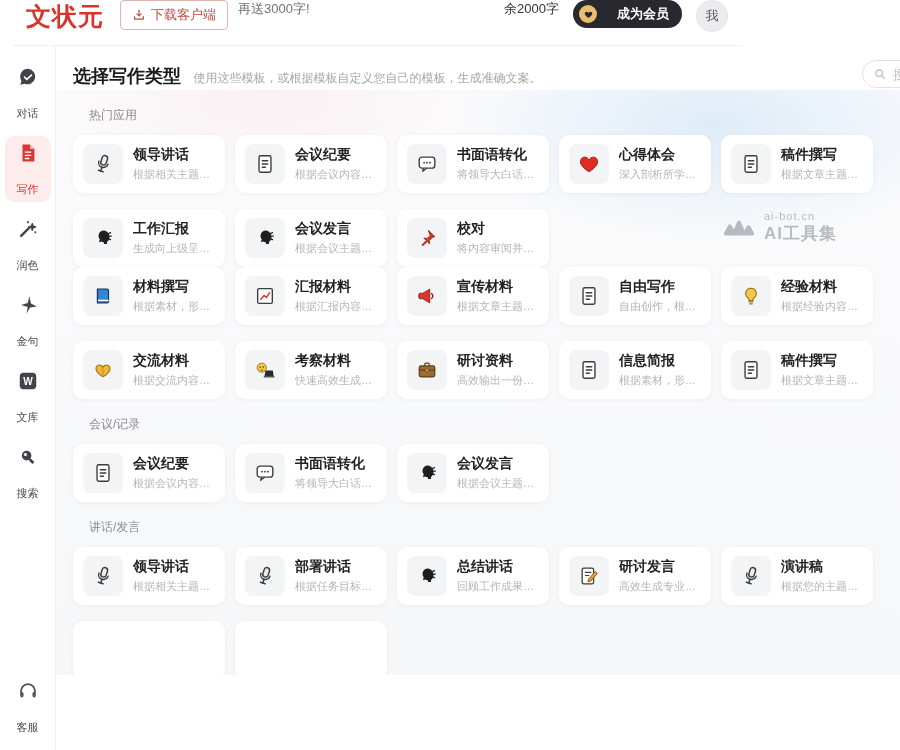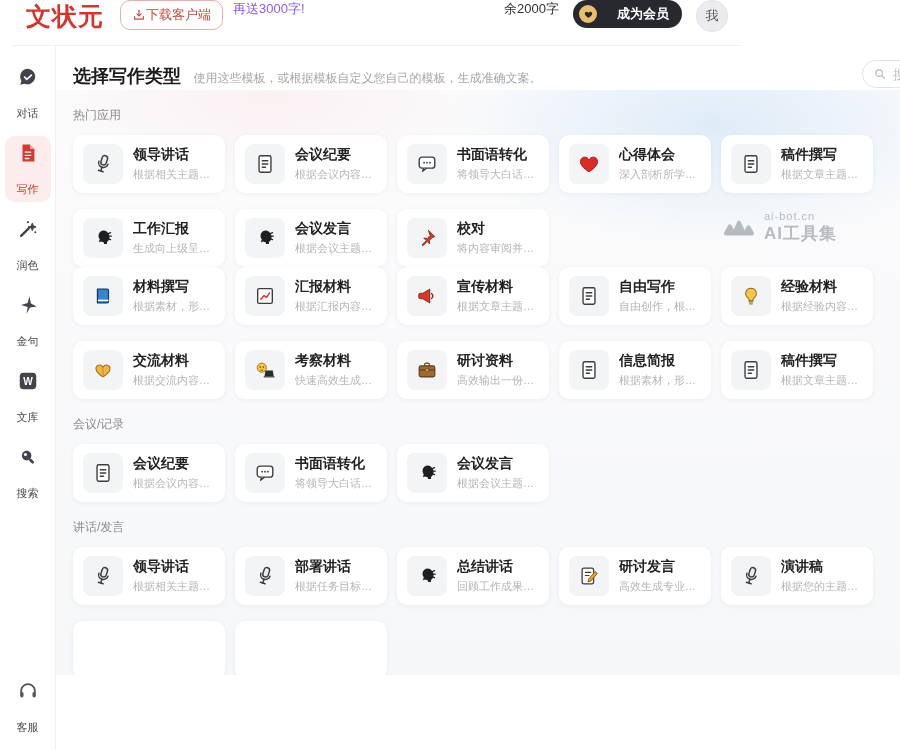--- a/index.html
+++ b/index.html
@@ -4,23 +4,23 @@
 <style>
   * { margin:0; padding:0; box-sizing:border-box; }
   html,body { width:900px; height:750px; overflow:hidden; background:#fff;
     font-family:"Liberation Sans","DejaVu Sans",sans-serif; }
   body { position:relative; }
 
   
   header { position:absolute; top:0; left:0; width:730px; height:46px; background:#fff;
     border-bottom:1px solid #f0f0f0; display:flex; align-items:flex-start; padding:0 14px; z-index:20;margin-left:12px; }
   .logo { font-size:25px; font-weight:800; color:#d9342b; letter-spacing:1px; margin-right:16px; }
-  .dl-btn { display:flex; align-items:center; background:#fff; border:1px solid #e5b3ae;
-    border-radius:10px; color:#c5473e; font-size:13px; padding:5px 11px; cursor:pointer; }
-  .promo { color:#8b5cf6; font-size:13px; margin-left:10px; }
+  .dl-btn { display:flex; align-items:center; gap:5px; background:#fff; border:1px solid #e5b3ae;
+    border-radius:4px; color:#c5473e; font-size:13px; padding:5px 11px; cursor:pointer; }
+  .promo { color:#737373; font-size:13px; margin-left:10px; }
   .hspacer { flex:1; }
   .words { font-size:13px; color:#333; margin-right:14px; }
   .member-btn { display:flex; align-items:center; gap:20px; background:#28282f; color:#fff;
     border:none; border-radius:16px; padding:5px 13px 5px 6px; font-size:13px; font-weight:bold; cursor:pointer; }
   .vip-badge { width:18px; height:18px; border-radius:50%; background:#e9bf6e; display:flex;
     align-items:center; justify-content:center; }
   .avatar { width:32px; height:32px; border-radius:50%; background:#ececf0; border:1px solid #e2e2e6;
     display:flex; align-items:center; justify-content:center; font-size:13px; color:#555; margin-left:14px; cursor:pointer; }
 
   
@@ -50,21 +50,21 @@
   .tab { font-size:14px; color:#2e2e2e; padding-bottom:12px; cursor:pointer; position:relative; white-space:nowrap; }
   .tab.active { color:#c5332b; font-weight:bold; }
   .tab.active::after { content:""; position:absolute; left:0; right:0; bottom:5px; height:3px;
     border-radius:2px; background:#c5332b; }
 
   #content { position:relative; height:585px; padding:0 17px; overflow:hidden;
     background:
       radial-gradient(430px 190px at 78% 6%, rgba(165,205,240,.33), transparent 62%),
       radial-gradient(380px 150px at 25% 1%, rgba(248,214,218,.28), transparent 60%),
       linear-gradient(#fbfbfc,#f6f7f9); }
-  .section-label { font-size:12px; color:#8a8a8a; margin:17px 0 11px; }
+  .section-label { font-size:12px; color:#8a8a8a; margin:17px 16px 11px; }
   .grid { display:grid; grid-template-columns:repeat(5,152px); gap:16px 10px; }
   .card { width:152px; height:58px; background:#fff; border-radius:10px;
     box-shadow:0 1px 5px rgba(40,40,60,.05); display:flex; align-items:center; padding:0 8px 0 10px;
     cursor:pointer; }
   .card-icon { width:40px; height:40px; min-width:40px; border-radius:8px; background:#f3f4f6;
     display:flex; align-items:center; justify-content:center; }
   .card-text { margin-left:10px; overflow:hidden; }
   .card-title { font-size:14px; font-weight:bold; color:#222; white-space:nowrap; }
   .card-desc { font-size:11px; color:#b5b5b5; margin-top:3px; white-space:nowrap; overflow:hidden;
     text-overflow:ellipsis; }

